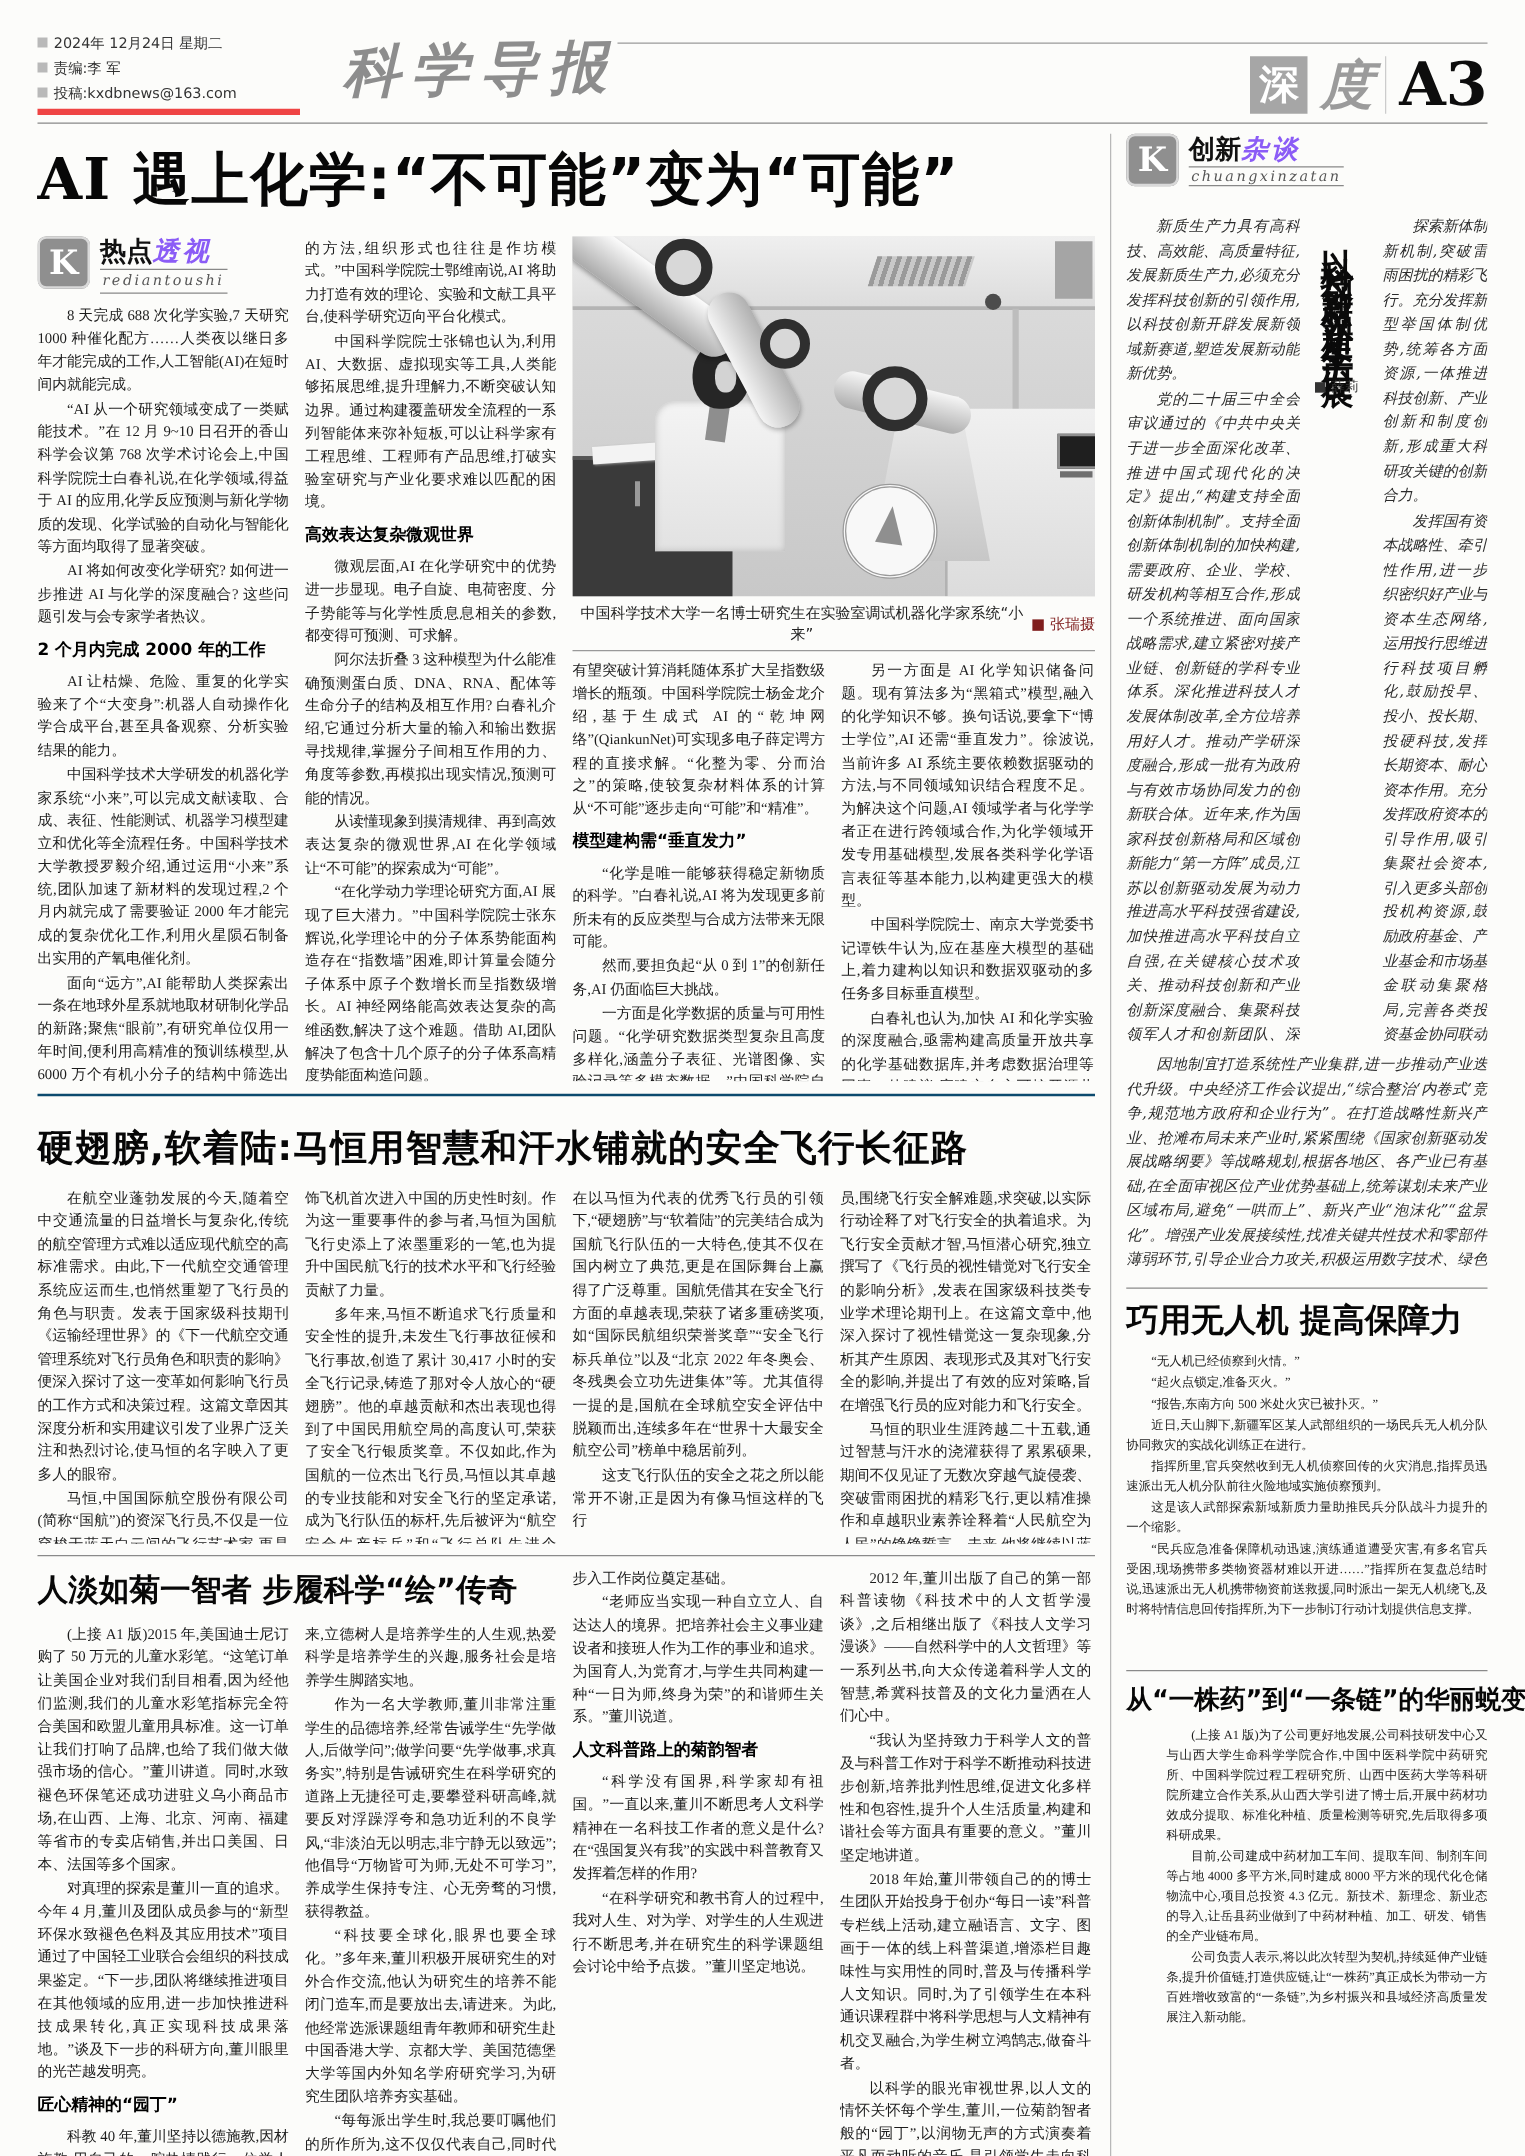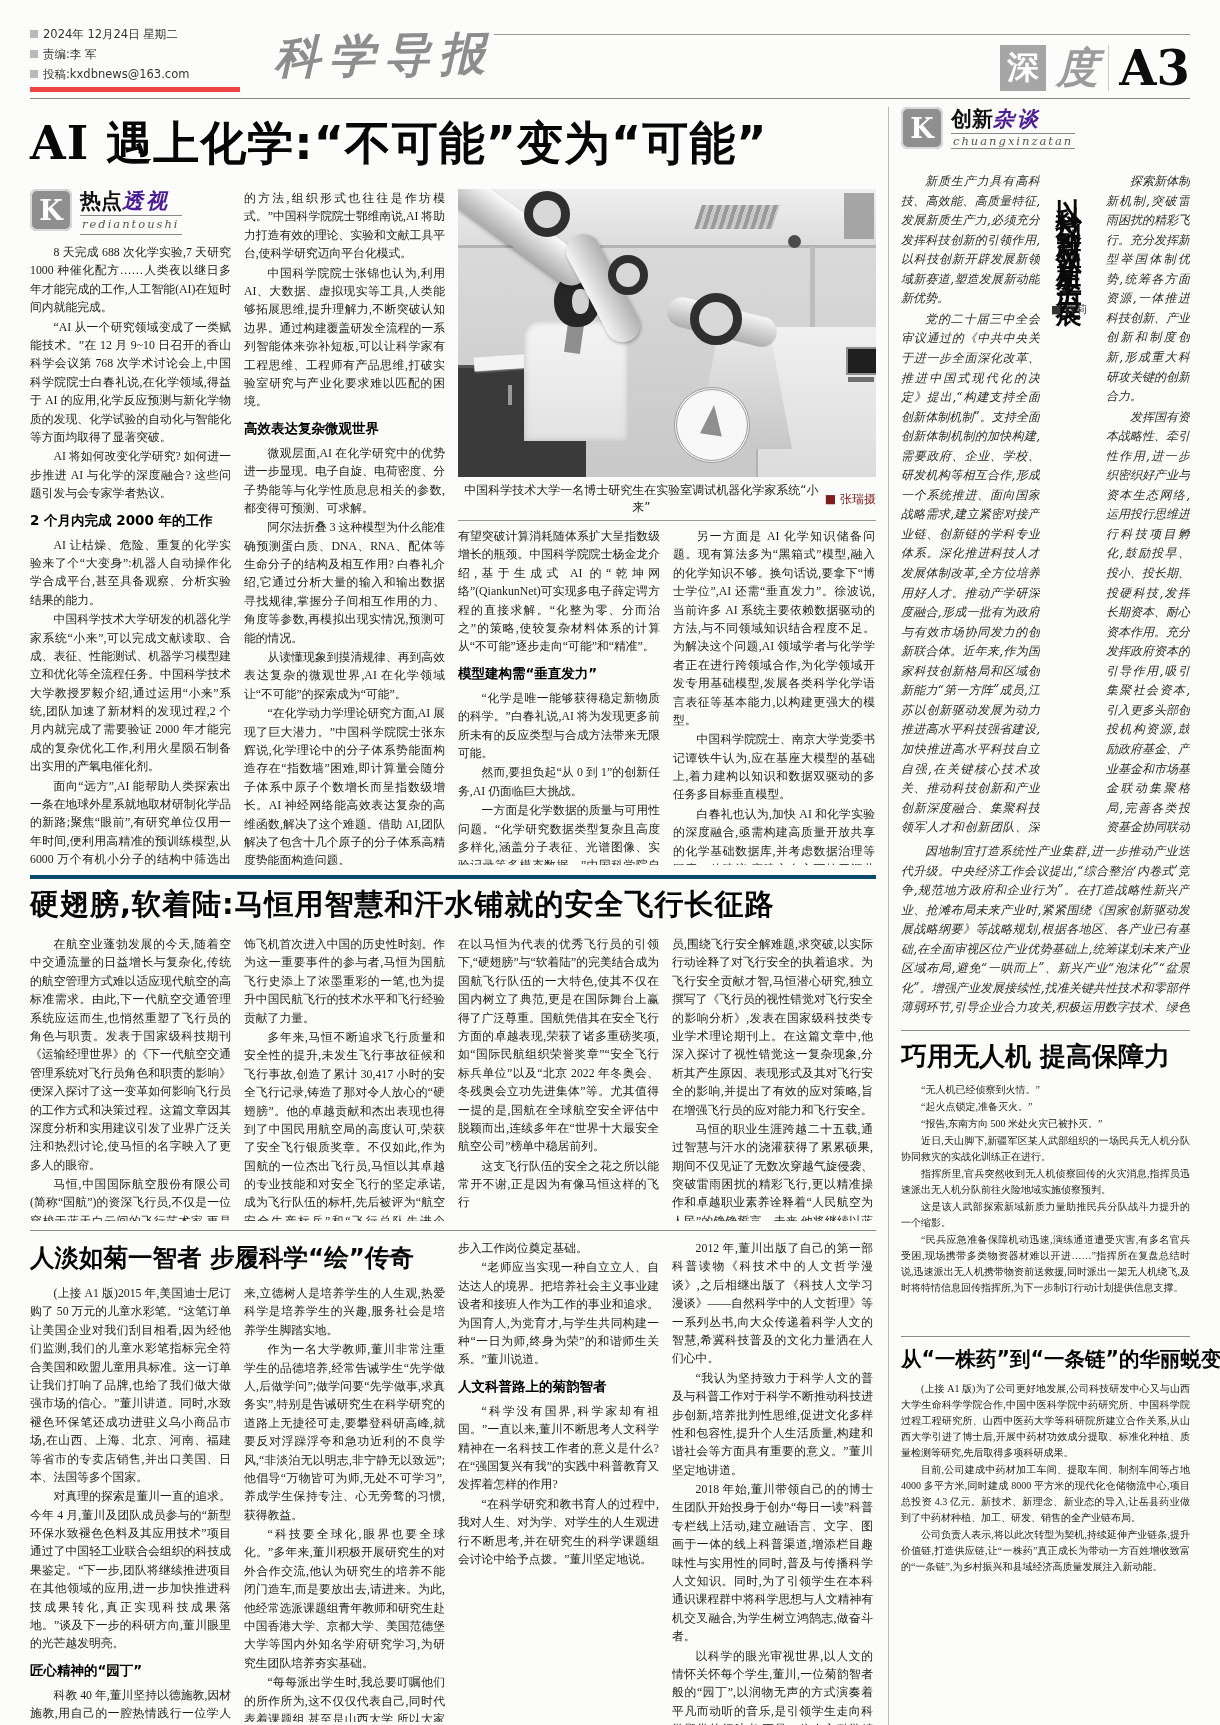--- a/index.html
+++ b/index.html
@@ -24,21 +24,21 @@
   .bodywrap{display:flex;}
   .leftcol{width:846px;flex:none;}
   .rightcol{flex:1;margin-left:12px;border-left:1px solid #b8b8b8;padding-left:12px;min-width:0;}
   
   .kicker{display:flex;align-items:flex-start;margin-bottom:8px;}
   .kk{width:42px;height:42px;background:#8f8f8f;border-radius:7px;color:#fff;display:flex;align-items:center;
       justify-content:center;font:bold 27px "DejaVu Serif",serif;box-shadow:inset 0 0 0 2px #d9d9d9;}
   .kick-right{margin-left:8px;}
   .kick-title{font-size:21px;line-height:1.1;white-space:nowrap;}
   .kick-title .tb{font-family:"DejaVu Sans",sans-serif;font-weight:bold;color:#111;}
-  .kick-title .ts{font-family:"DejaVu Serif",serif;font-style:italic;font-weight:bold;color:#4c1d95;letter-spacing:3px;}
+  .kick-title .ts{font-family:"DejaVu Serif",serif;font-style:italic;font-weight:bold;color:#8b5cf6;letter-spacing:3px;}
   .kick-pinyin{margin-top:2px;border-top:1px solid #888;border-bottom:1px solid #888;padding:0 2px;
                font-size:11.5px;letter-spacing:2px;color:#555;font-style:italic;font-family:"DejaVu Serif",serif;}
   
   .para{text-indent:2em;margin:0 0 1px;}
   .para.noind{text-indent:0;}
   .col-subhead{font-family:"DejaVu Sans",sans-serif;font-weight:bold;font-size:13.5px;color:#000;
                margin:7px 0 5px;text-indent:0;}
   .coltext{font-size:11.8px;line-height:1.56;text-align:justify;overflow:hidden;}
   
   .main-headline{font-family:"DejaVu Sans",sans-serif;font-weight:bold;font-size:46px;letter-spacing:1px;
@@ -85,21 +85,21 @@
   .ph-emblem{left:216px;top:198px;width:76px;height:76px;border-radius:50%;background:#f8f8f8;
              border:3px double #9a9a9a;box-sizing:border-box;}
   .ph-sail{left:244px;top:216px;width:0;height:0;border-left:10px solid transparent;border-right:12px solid transparent;
            border-bottom:30px solid #8f8f8f;transform:rotate(8deg);}
   .ph-cabinet{left:0;top:176px;width:128px;height:112px;background:#3a3a3a;border-top:3px solid #555;}
   .ph-h1{left:50px;top:196px;width:4px;height:20px;background:#9a9a9a;}
   .ph-h2{left:84px;top:196px;width:4px;height:20px;background:#9a9a9a;}
   .ph-papers{left:16px;top:166px;width:74px;height:14px;background:#f3f3f3;transform:rotate(-4deg);box-shadow:1px 1px 2px #888;}
   .ph-pole{left:352px;top:58px;width:5px;height:84px;background:#bdbdbd;}
   
-  .mid{border-top:4px solid #0c4a6e;margin-top:10px;padding-top:4px;}
+  .mid{border-top:2px solid #0c4a6e;margin-top:10px;padding-top:20px;}
   .mid-headline{font-family:"DejaVu Sans",sans-serif;font-weight:bold;font-size:29px;letter-spacing:1px;
                 color:#070707;margin:2px 0 10px;white-space:nowrap;}
   .mid-body{display:flex;gap:13px;height:286px;overflow:hidden;}
   .bot{border-top:1px solid #8a8a8a;margin-top:9px;padding-top:8px;height:497px;overflow:hidden;}
   .bot-inner{display:flex;gap:13px;}
   .bot-left{width:415px;flex:none;}
   .bot-headline{font-family:"DejaVu Sans",sans-serif;font-weight:bold;font-size:24.5px;color:#070707;
                 margin:2px 0 10px;white-space:nowrap;}
   .bot-left-cols{display:flex;gap:13px;height:438px;overflow:hidden;}
   .bot-right-cols{display:flex;gap:13px;width:417px;height:489px;overflow:hidden;}
@@ -113,21 +113,21 @@
            font-size:26px;letter-spacing:8px;color:#0a0a0a;line-height:1.1;}
   .v-byline{margin-top:12px;font-size:11px;color:#333;font-family:"DejaVu Sans",sans-serif;white-space:nowrap;}
   .zatan-colB{width:84px;flex:none;overflow:hidden;margin-left:8px;}
   .zatan-wide{margin-top:6px;height:178px;overflow:hidden;}
   .sb-rule{border-top:1px solid #8a8a8a;margin:10px 0 8px;}
   .sb-headline{font-family:"DejaVu Sans",sans-serif;font-weight:bold;color:#070707;margin:0 0 8px;white-space:nowrap;}
   .uav-headline{font-size:26px;}
   .herb-headline{font-size:20.5px;}
   .sb-body{font-size:10px;line-height:1.6;text-align:justify;overflow:hidden;}
   .uav-body{height:244px;}
-  .herb-body{height:296px;}
+  .herb-body{height:296px;margin-left:32px;}
 </style>
 </head>
 <body>
 
 <div class="page">
 
   <div class="hdr">
     <div class="hdr-info">
       <div><span class="sq"></span><span>2024年 12月24日 星期二</span></div>
       <div><span class="sq"></span><span>责编:李 军</span></div>

